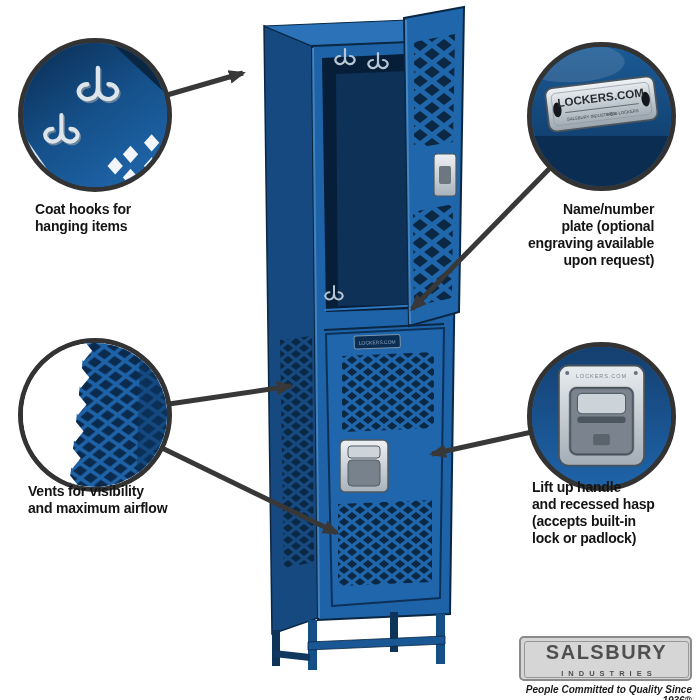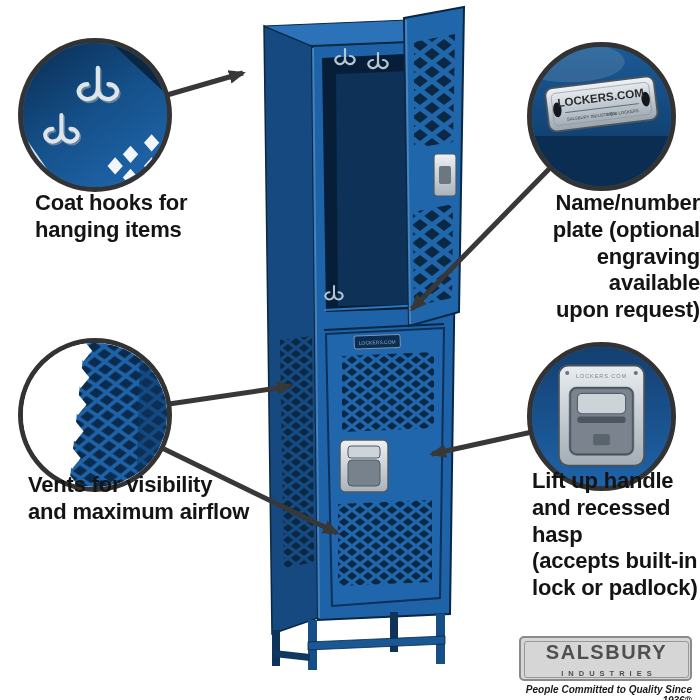--- a/index.html
+++ b/index.html
@@ -2,22 +2,22 @@
 <html><head>
 <meta charset="utf-8">
 <style>
   html,body{margin:0;padding:0;width:700px;height:700px;background:#fff;
     font-family:"Liberation Sans",sans-serif;overflow:hidden;}
   .canvas{position:absolute;left:0;top:0;width:700px;height:700px;background:#fff;}
   .scene{position:absolute;left:0;top:0;}
   svg text{font-family:"Liberation Sans",sans-serif;}
   .callout{position:absolute;border-radius:50%;border:5px solid #333;overflow:hidden;background:#1e63a8;box-sizing:border-box;}
   .callout svg{display:block;width:100%;height:100%;}
-  .label{position:absolute;font-weight:bold;font-size:22px;line-height:1.22;color:#141414;
-    white-space:pre-line;letter-spacing:-0.2px;}
+  .label{position:absolute;font-weight:bold;font-size:14px;line-height:1.22;color:#141414;
+    white-space:pre-line;letter-spacing:-0.2px;margin-top:11px;}
   .logo-box{position:absolute;left:519px;top:636px;width:173px;height:45px;background:#d6d6d6;
     border:2px solid #8a8a8a;border-radius:5px;box-sizing:border-box;padding:3px;}
   .logo-frame{width:100%;height:100%;border:1px solid #979797;border-radius:3px;display:flex;
     flex-direction:column;align-items:center;justify-content:center;}
   .logo-brand{font-size:20px;font-weight:bold;color:#4f4f4f;letter-spacing:1.5px;line-height:1;}
   .logo-division{font-size:7.5px;font-weight:bold;color:#4f4f4f;letter-spacing:5px;text-indent:5px;margin-top:8px;line-height:1;}
   .logo-tagline{position:absolute;left:519px;top:684px;width:173px;text-align:right;
     font-size:10px;font-style:italic;color:#1a1a1a;font-weight:bold;}
 </style>
 </head>

